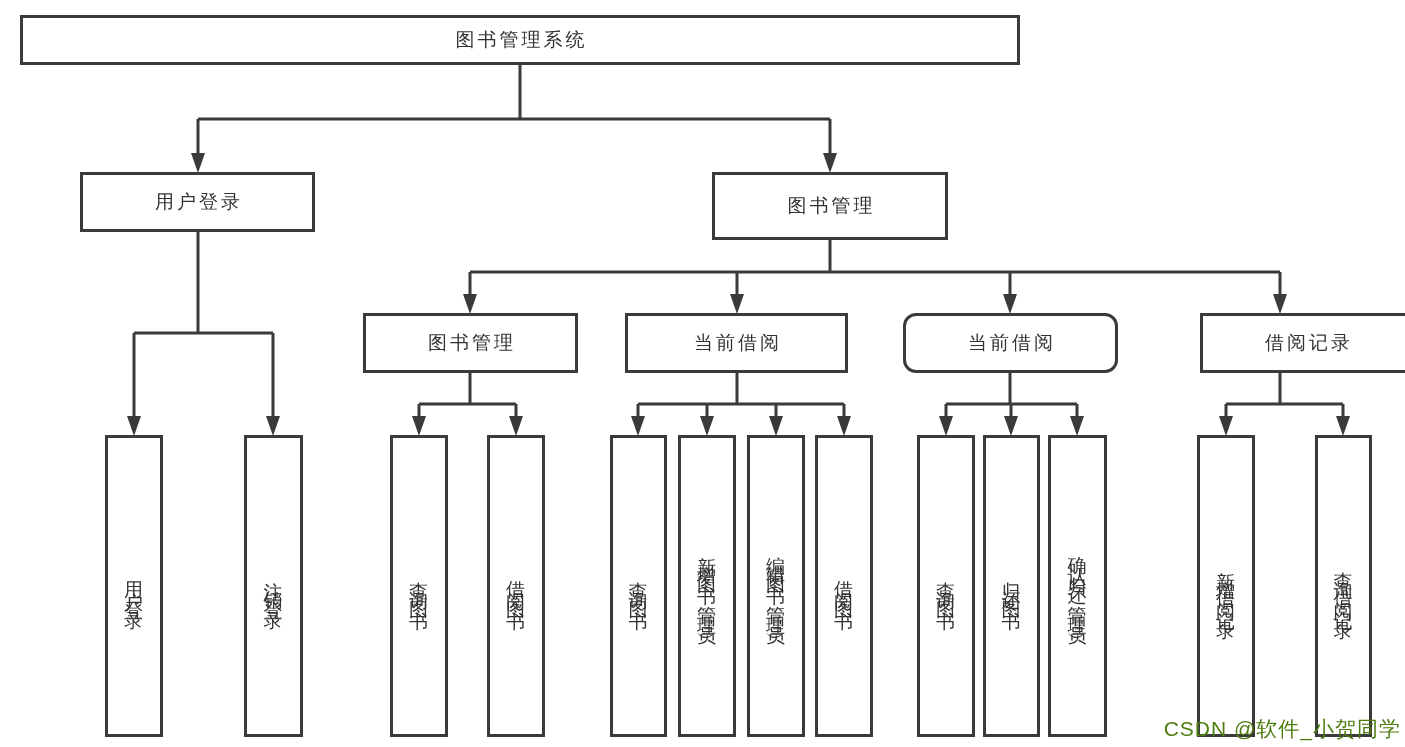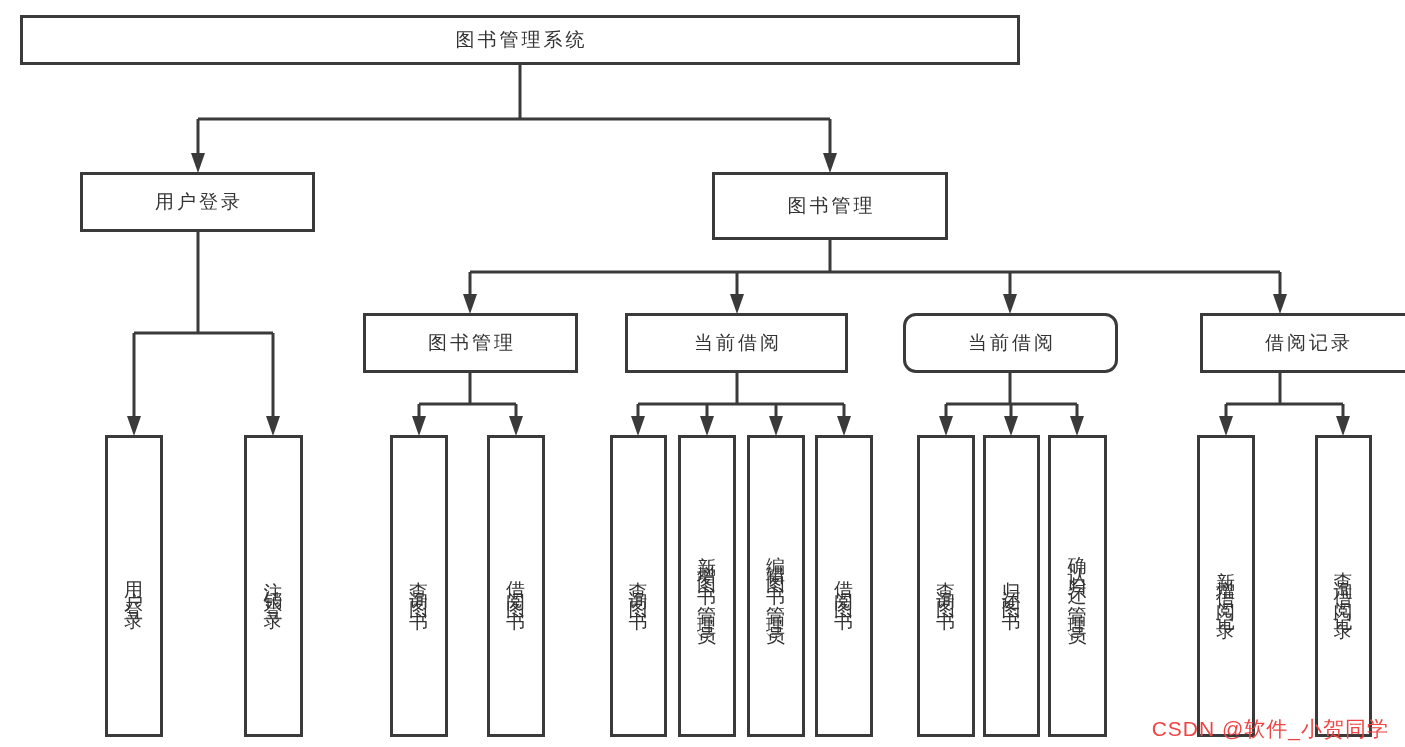--- a/index.html
+++ b/index.html
@@ -48,23 +48,23 @@
     white-space: nowrap;
   }
   .node.v {
     writing-mode: vertical-rl;
     text-orientation: mixed;
     letter-spacing: 10px;
     line-height: 1;
   }
   .watermark {
     position: absolute;
-    right: 16px;
+    right: 4px;
     bottom: 4px;
-    color: #ef4444;
+    color: #4d7c0f;
     font-size: 21px;
     letter-spacing: 1px;
     white-space: nowrap;
   }
 </style>
 </head>
 <body>
 
 <div class="canvas">
 

